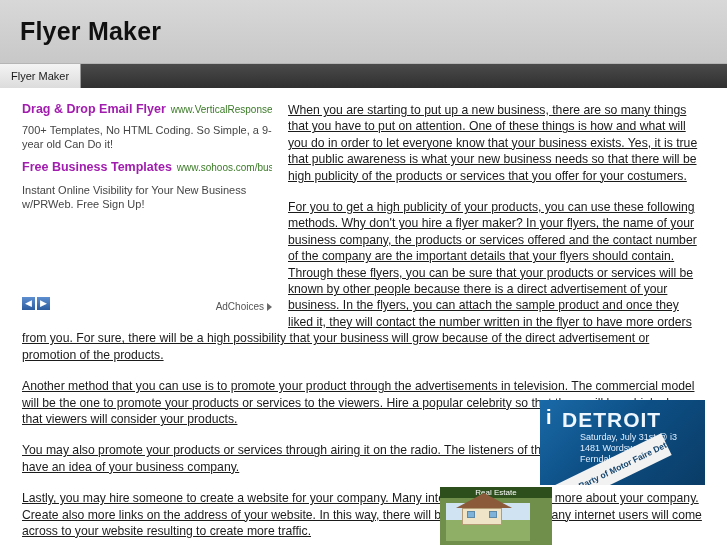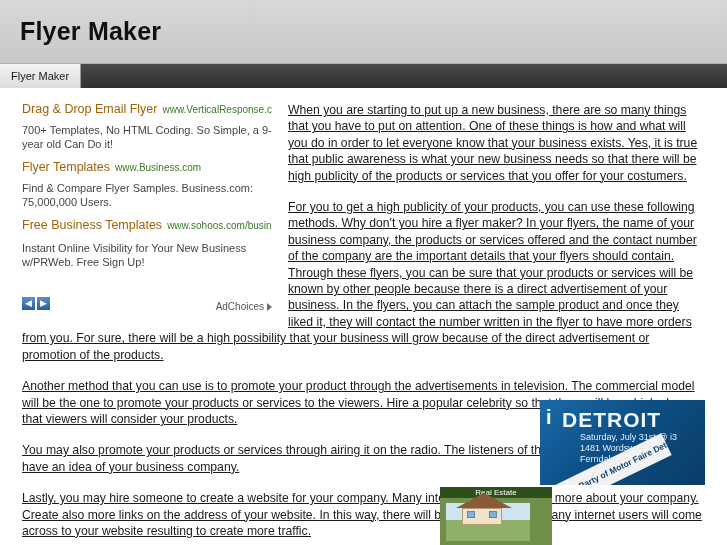--- a/index.html
+++ b/index.html
@@ -73,22 +73,22 @@
     font-size: 11px;
     color: #333333;
   }
   .ad-unit { margin-bottom: 9px; }
   .ad-title-line {
     white-space: nowrap;
     overflow: hidden;
     line-height: 14px;
   }
   .ad-title {
-    color: #a16207;
-    font-weight: normal;
+    color: #a21caf;
+    font-weight: bold;
     font-size: 12.5px;
     text-decoration: none;
     cursor: pointer;
   }
   .ad-url {
     color: #3a7a26;
     font-size: 10px;
     margin-left: 5px;
   }
   .ad-desc {
@@ -257,26 +257,20 @@
 
     <div class="ad-box">
 
       <div class="ad-unit">
         <div class="ad-title-line">
           <a class="ad-title">Drag &amp; Drop Email Flyer</a><span class="ad-url">www.VerticalResponse.com/Free-Tr</span>
         </div>
         <div class="ad-desc">700+ Templates, No HTML Coding. So Simple, a 9-year old Can Do it!</div>
       </div>
 
-      <div class="ad-unit">
-        <div class="ad-title-line">
-          <a class="ad-title">Flyer Templates</a><span class="ad-url">www.Business.com</span>
-        </div>
-        <div class="ad-desc">Find &amp; Compare Flyer Samples. Business.com: 75,000,000 Users.</div>
-      </div>
 
       <div class="ad-unit">
         <div class="ad-title-line">
           <a class="ad-title">Free Business Templates</a><span class="ad-url">www.sohoos.com/business_docu</span>
         </div>
       </div>
 
       <div class="ad-unit">
         <div class="ad-desc">Instant Online Visibility for Your New Business w/PRWeb. Free Sign Up!</div>
       </div>

